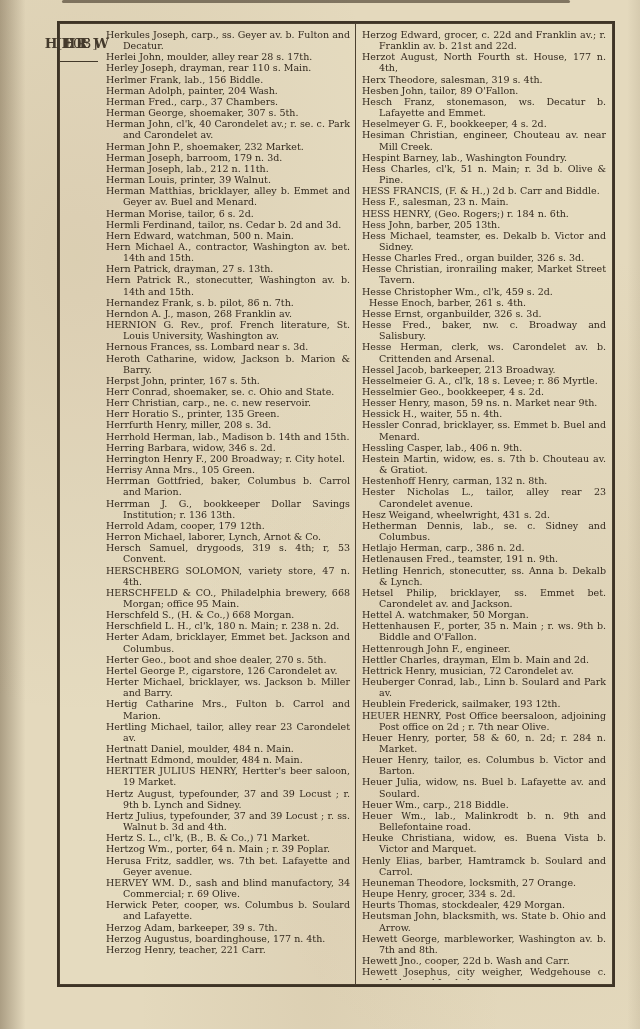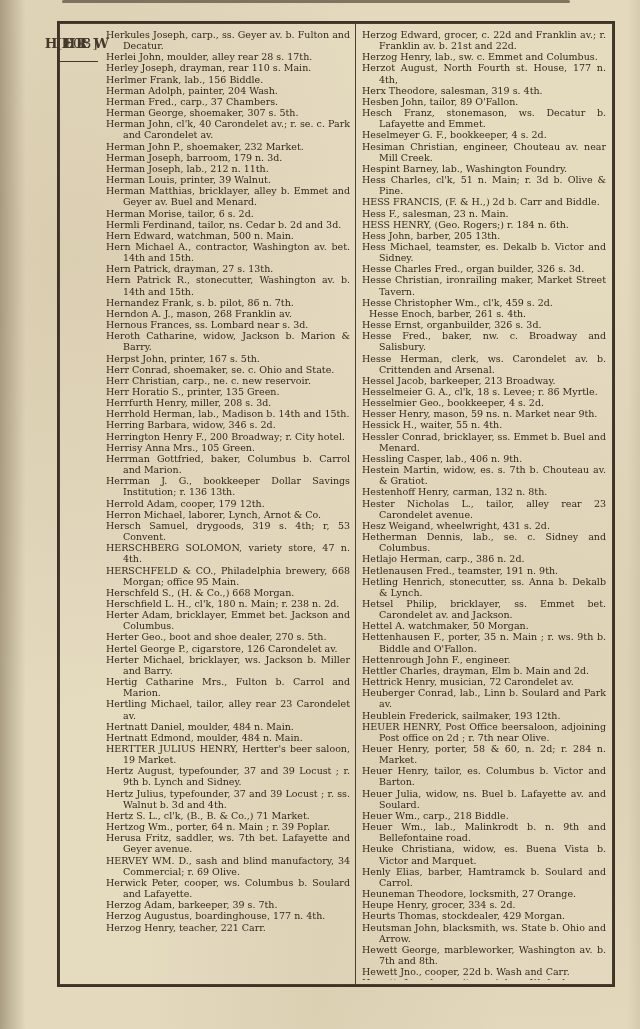--- a/index.html
+++ b/index.html
@@ -88,20 +88,21 @@
           <p class="entry">Herman Louis, printer, 39 Walnut.</p>
           <p class="entry">Herman Matthias, bricklayer, alley b. Emmet and Geyer av. Buel and Menard.</p>
           <p class="entry">Herman Morise, tailor, 6 s. 2d.</p>
           <p class="entry">Hermli Ferdinand, tailor, ns. Cedar b. 2d and 3d.</p>
           <p class="entry">Hern Edward, watchman, 500 n. Main.</p>
           <p class="entry">Hern Michael A., contractor, Washington av. bet. 14th and 15th.</p>
           <p class="entry">Hern Patrick, drayman, 27 s. 13th.</p>
           <p class="entry">Hern Patrick R., stonecutter, Washington av. b. 14th and 15th.</p>
           <p class="entry">Hernandez Frank, s. b. pilot, 86 n. 7th.</p>
           <p class="entry">Herndon A. J., mason, 268 Franklin av.</p>
+          <p class="entry">HERNION G. Rev., prof. French literature, St. Louis University, Washington av.</p>
           <p class="entry">Hernous Frances, ss. Lombard near s. 3d.</p>
           <p class="entry">Heroth Catharine, widow, Jackson b. Marion &amp; Barry.</p>
           <p class="entry">Herpst John, printer, 167 s. 5th.</p>
           <p class="entry">Herr Conrad, shoemaker, se. c. Ohio and State.</p>
           <p class="entry">Herr Christian, carp., ne. c. new reservoir.</p>
           <p class="entry">Herr Horatio S., printer, 135 Green.</p>
           <p class="entry">Herrfurth Henry, miller, 208 s. 3d.</p>
           <p class="entry">Herrhold Herman, lab., Madison b. 14th and 15th.</p>
           <p class="entry">Herring Barbara, widow, 346 s. 2d.</p>
           <p class="entry">Herrington Henry F., 200 Broadway; r. City hotel.</p>
@@ -131,21 +132,20 @@
           <p class="entry">Herusa Fritz, saddler, ws. 7th bet. Lafayette and Geyer avenue.</p>
           <p class="entry">HERVEY WM. D., sash and blind manufactory, 34 Commercial; r. 69 Olive.</p>
           <p class="entry">Herwick Peter, cooper, ws. Columbus b. Soulard and Lafayette.</p>
           <p class="entry">Herzog Adam, barkeeper, 39 s. 7th.</p>
           <p class="entry">Herzog Augustus, boardinghouse, 177 n. 4th.</p>
           <p class="entry">Herzog Henry, teacher, 221 Carr.</p>
         </div>
       <div class="col-divider"></div>
       <div class="col col-right" id="col-right">
           <p class="entry">Herzog Edward, grocer, c. 22d and Franklin av.; r. Franklin av. b. 21st and 22d.</p>
-          <p class="entry">Herzog Henry, lab., sw. c. Emmet and Columbus.</p>
           <p class="entry">Herzot August, North Fourth st. House, 177 n. 4th,</p>
           <p class="entry">Herx Theodore, salesman, 319 s. 4th.</p>
           <p class="entry">Hesben John, tailor, 89 O'Fallon.</p>
           <p class="entry">Hesch Franz, stonemason, ws. Decatur b. Lafayette and Emmet.</p>
           <p class="entry">Heselmeyer G. F., bookkeeper, 4 s. 2d.</p>
           <p class="entry">Hesiman Christian, engineer, Chouteau av. near Mill Creek.</p>
           <p class="entry">Hespint Barney, lab., Washington Foundry.</p>
           <p class="entry">Hess Charles, cl'k, 51 n. Main; r. 3d b. Olive &amp; Pine.</p>
           <p class="entry">HESS FRANCIS, (F. &amp; H.,) 2d b. Carr and Biddle.</p>
           <p class="entry">Hess F., salesman, 23 n. Main.</p>

